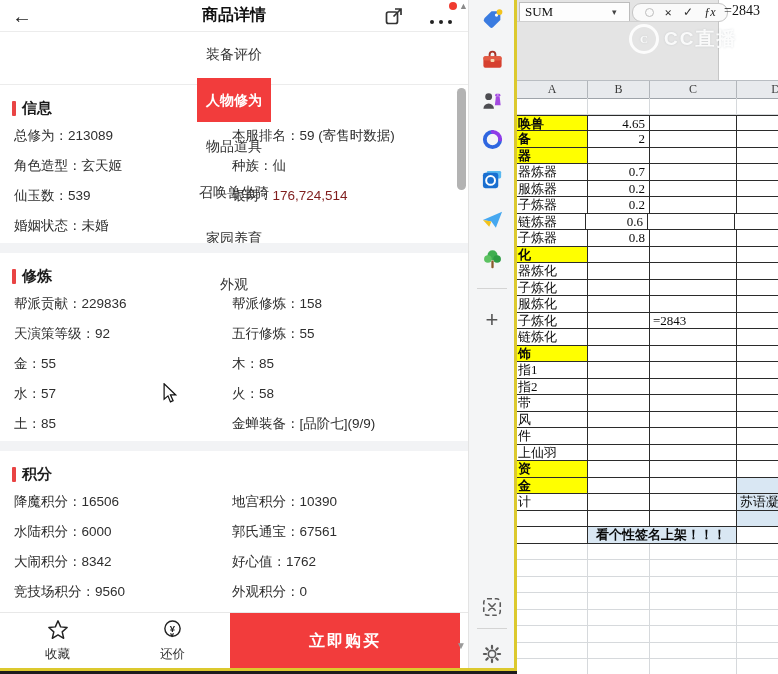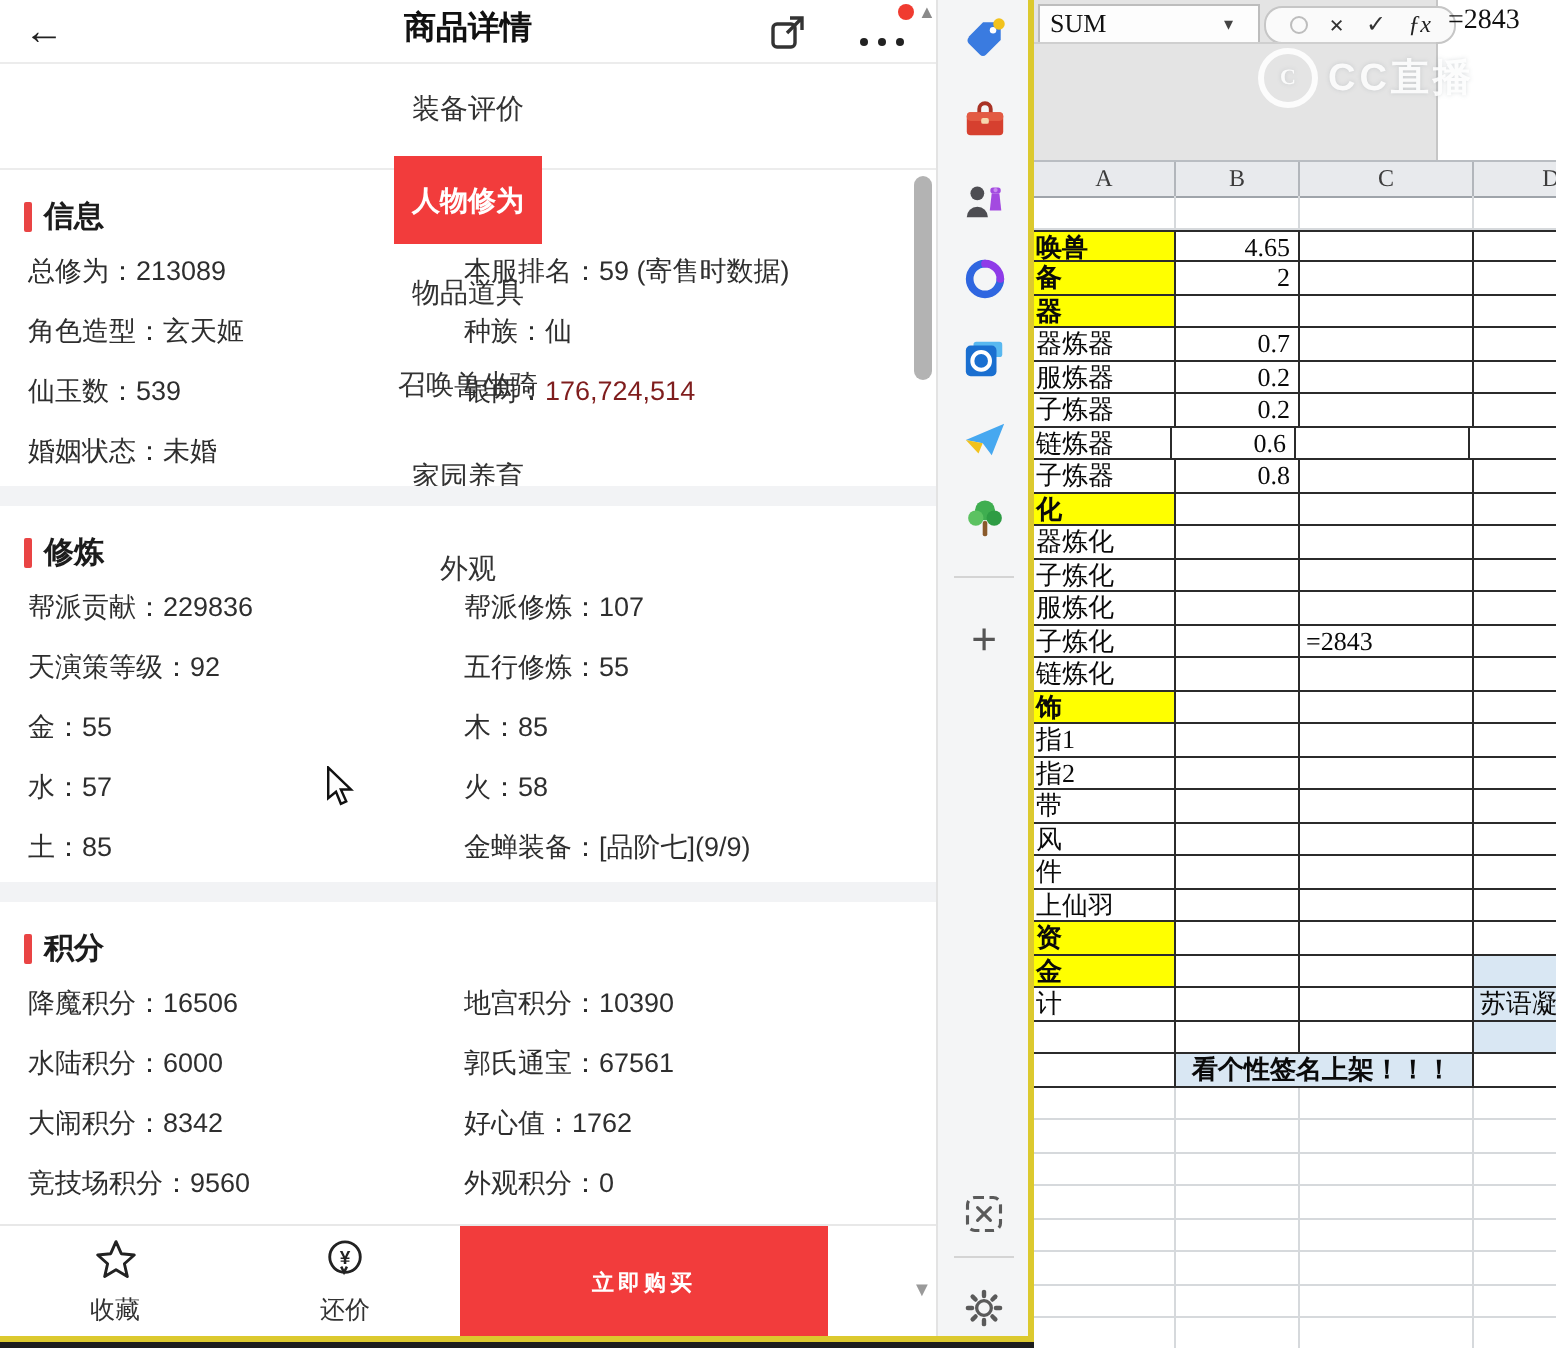--- a/index.html
+++ b/index.html
@@ -26,21 +26,21 @@
   .section-bar{width:4px;height:15px;background:#e94444;margin-right:6px;border-radius:1px;}
   .section-title-text{font-size:15px;font-weight:bold;color:#1c1c1c;}
   .info-row{display:grid;grid-template-columns:218px 1fr;padding-left:14px;height:30px;align-items:center;}
   .info-cell{font-size:13.5px;color:#2e2e2e;white-space:nowrap;}
   .accent-green{color:#7f1d1d;}
   .divider-band{height:10px;background:#f2f3f5;}
 
   .bottom-bar{position:absolute;left:0;top:612px;width:468px;height:56px;border-top:1px solid #e8e8e8;background:#fff;display:flex;}
   .bb-item{width:115px;display:flex;flex-direction:column;align-items:center;justify-content:center;gap:2px;}
   .bb-label{font-size:12.5px;color:#333;}
-  .buy-button{width:184px;height:56px;background:#f23c3c;color:#fff;font-size:11px;font-weight:bold;
+  .buy-button{width:230px;height:56px;background:#f23c3c;color:#fff;font-size:16px;font-weight:bold;
               display:flex;align-items:center;justify-content:center;border:none;letter-spacing:2px;}
   .scroll-down{position:absolute;left:456px;top:640px;font-size:10px;color:#9a9a9a;}
   .app-scrollbar{position:absolute;left:457px;top:88px;width:9px;height:102px;border-radius:5px;background:#b3b3b3;}
   #mouse-cursor{position:absolute;left:163px;top:383px;}
 
   
   .capture-border-v{position:absolute;left:514px;top:0;width:3px;height:674px;background:#dcc92e;}
   .capture-border-h{position:absolute;left:0;top:668px;width:517px;height:3px;background:#dcc92e;}
   .bottom-dark{position:absolute;left:0;top:671px;width:517px;height:3px;background:#1d1d1d;}
 
@@ -150,21 +150,21 @@
           </div>
         </div>
         <div class="divider-band"></div>
         <div class="section">
           <div class="section-title">
             <span class="section-bar"></span>
             <span class="section-title-text">修炼</span>
           </div>
           <div class="info-row">
             <div class="info-cell">帮派贡献：229836</div>
-            <div class="info-cell">帮派修炼：107</div>
+            <div class="info-cell">帮派修炼：158</div>
           </div>
           <div class="info-row">
             <div class="info-cell">天演策等级：92</div>
             <div class="info-cell">五行修炼：55</div>
           </div>
           <div class="info-row">
             <div class="info-cell">金：55</div>
             <div class="info-cell">木：85</div>
           </div>
           <div class="info-row">

